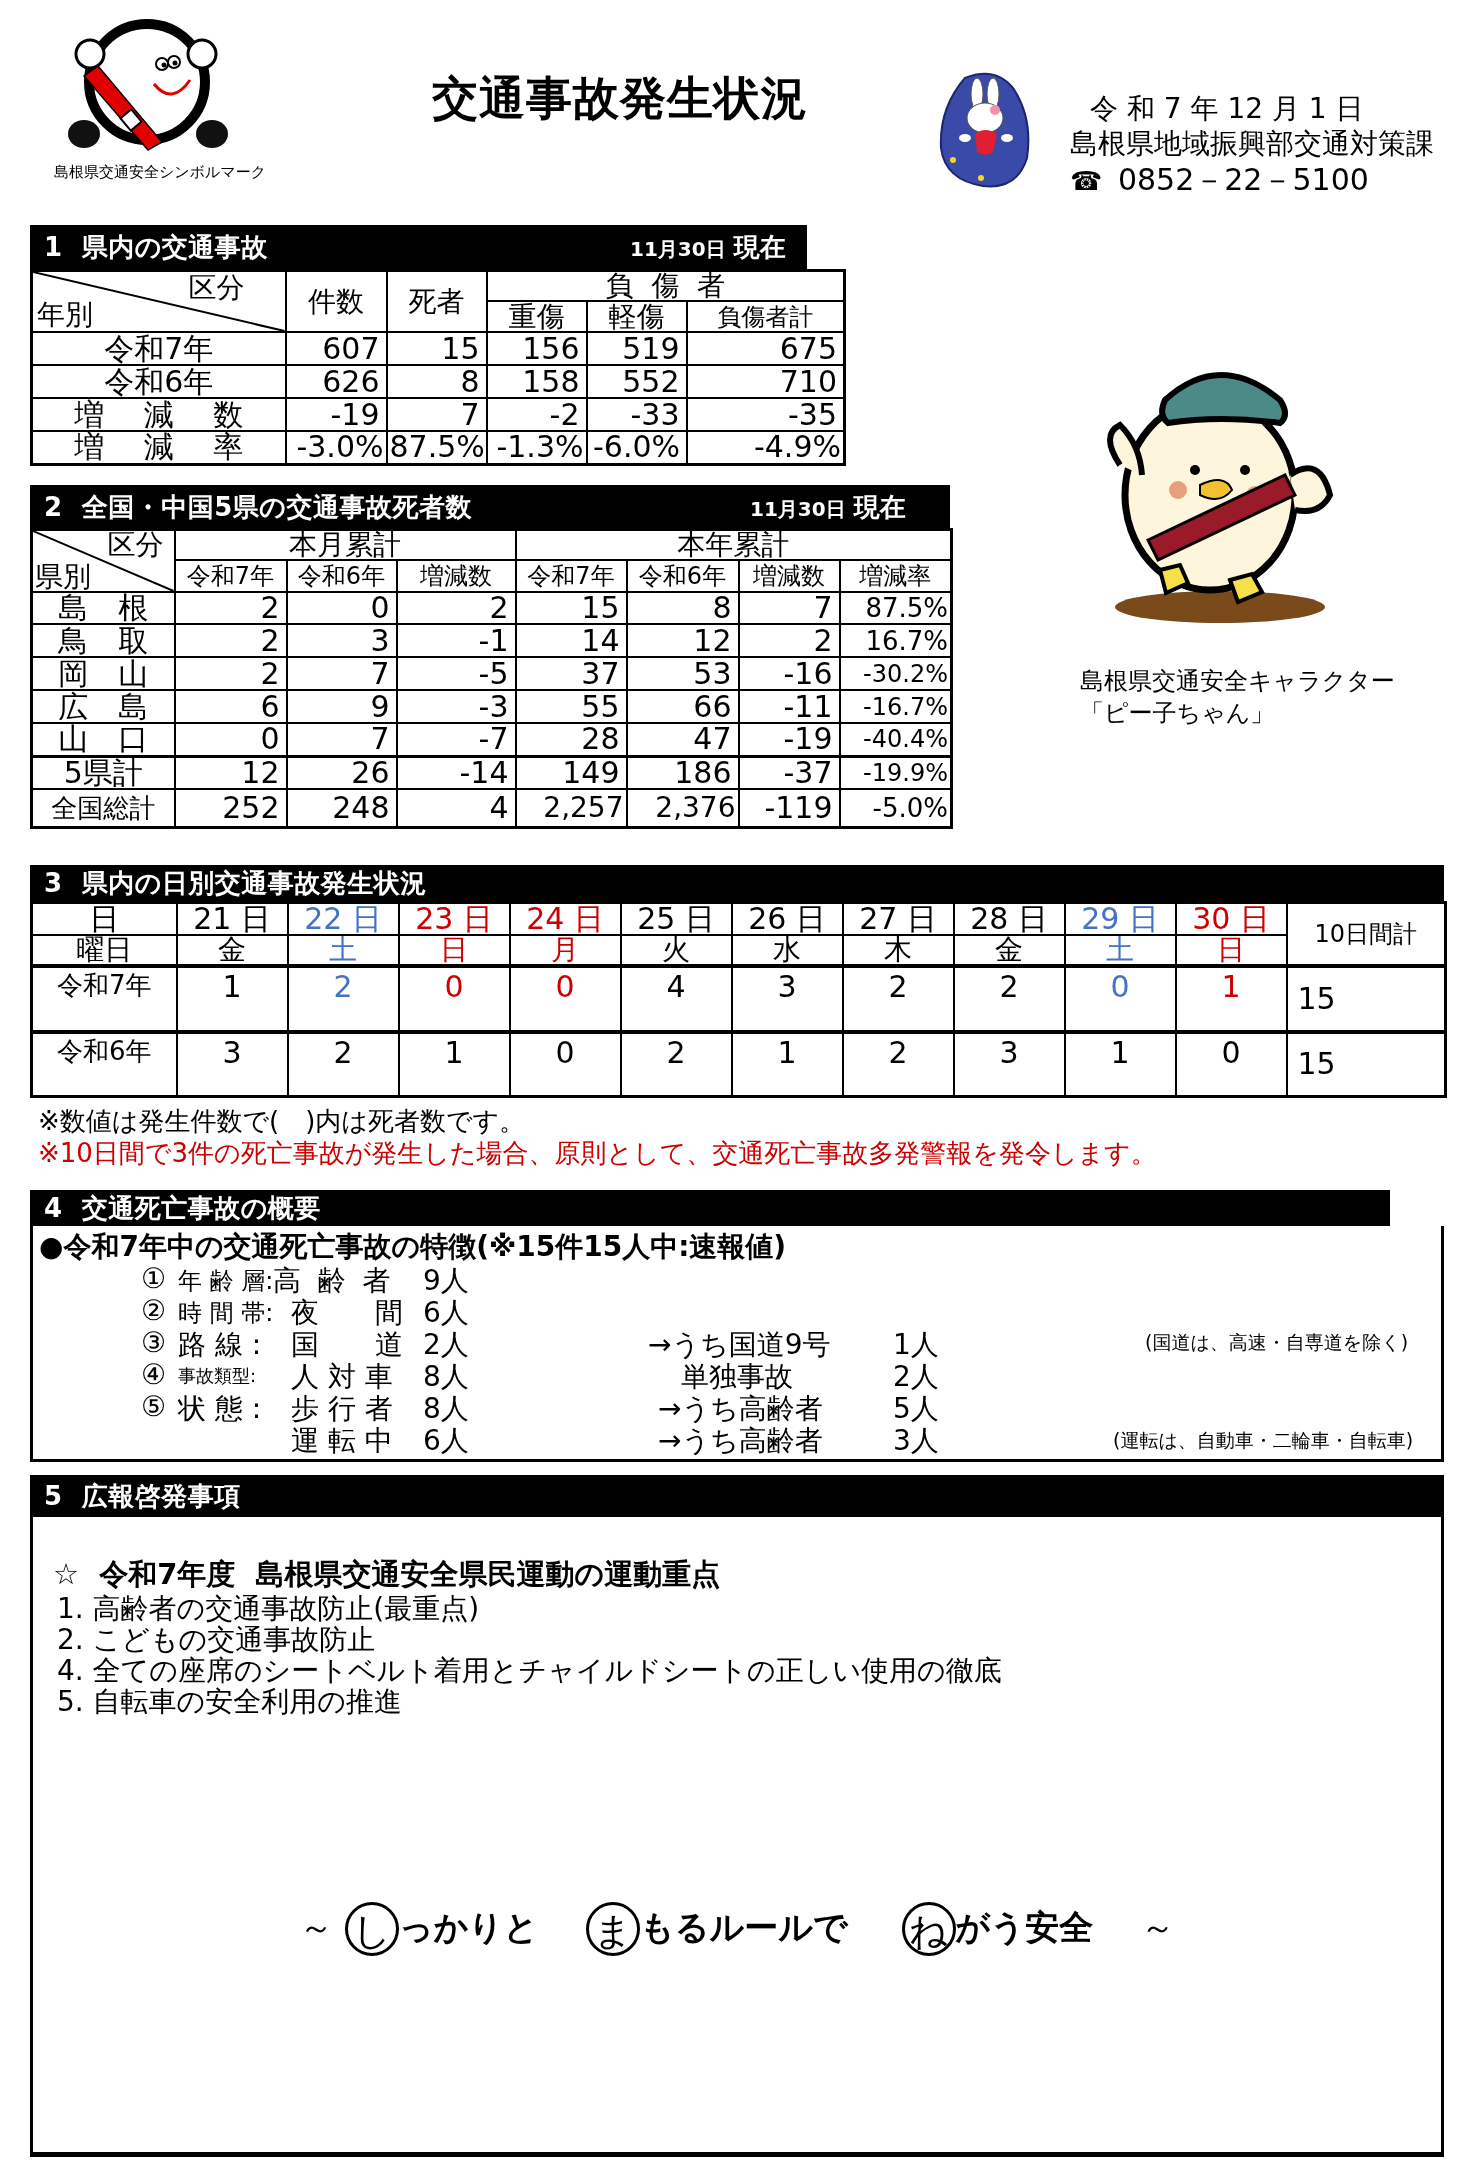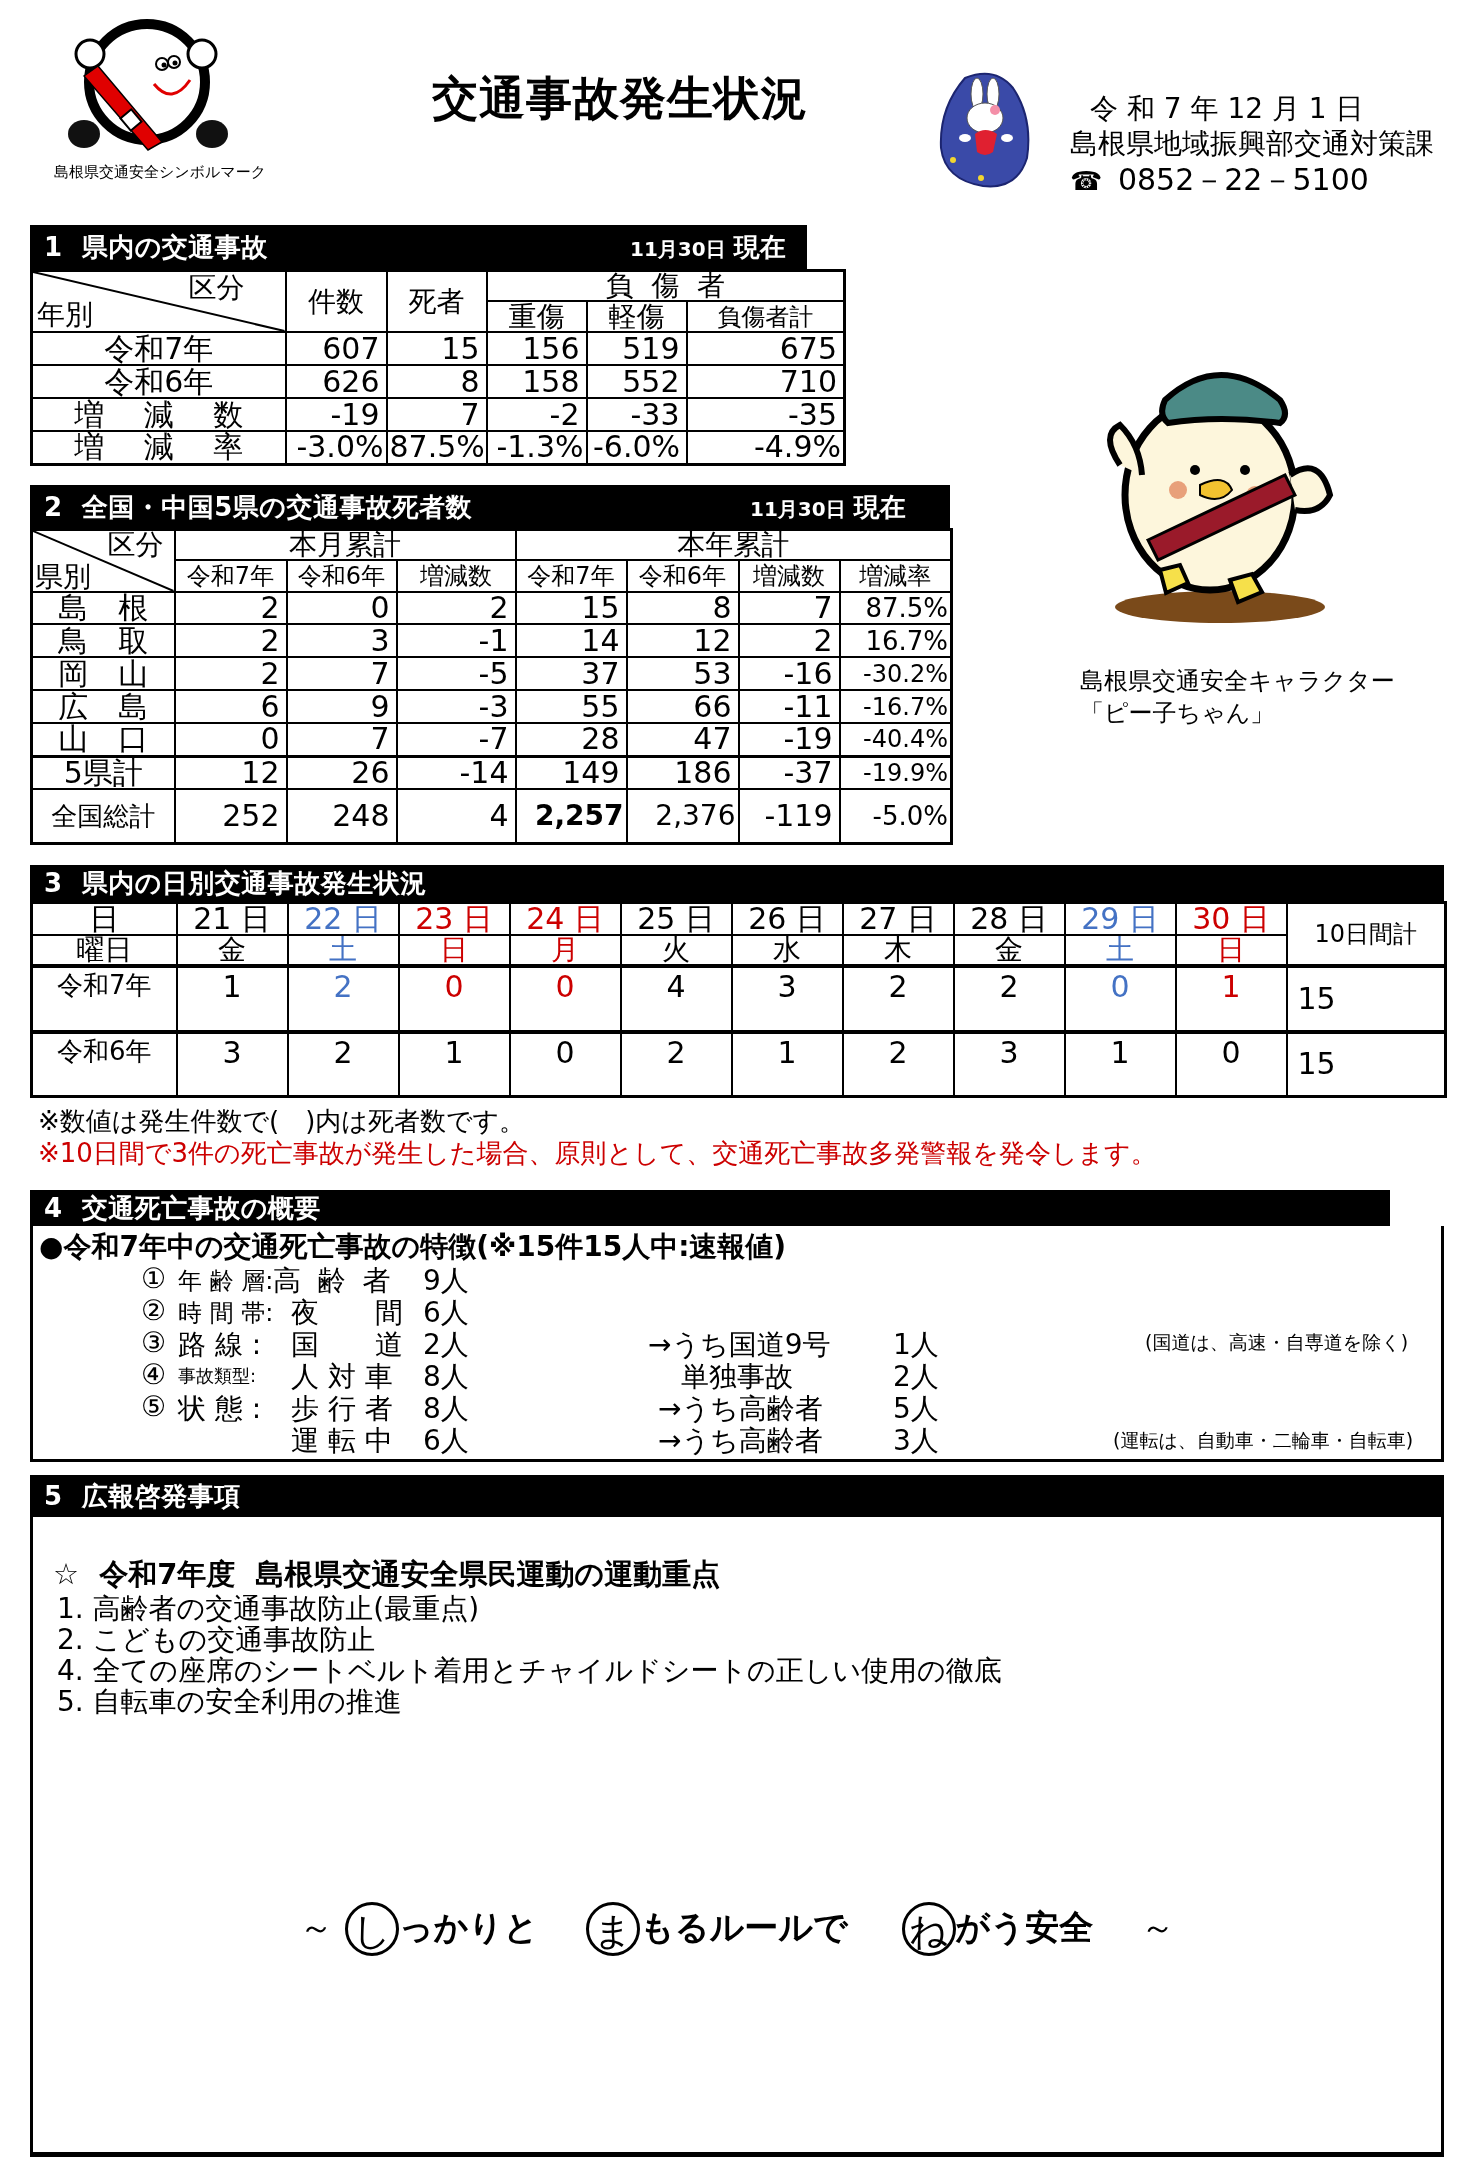--- a/index.html
+++ b/index.html
@@ -252,21 +252,21 @@
     <td class="num">149</td>
     <td class="num">186</td>
     <td class="num">-37</td>
     <td class="num" style="padding:0 2px;font-size:24px;">-19.9%</td>
   </tr>
   <tr style="height:33px;">
     <td class="ctr" style="font-size:26px;padding:0;">全国総計</td>
     <td class="num">252</td>
     <td class="num">248</td>
     <td class="num">4</td>
-    <td class="num" style="padding:12px 2px;font-size:28px;font-weight:bold;">2,257</td>
+    <td class="num" style="padding:4px 2px;font-size:28px;">2,257</td>
     <td class="num" style="padding:0 2px;font-size:28px;">2,376</td>
     <td class="num">-119</td>
     <td class="num" style="padding:0 2px;font-size:26px;">-5.0%</td>
   </tr>
 </tbody>
   </table>
 
 <div class="abs bar" style="left:30px;top:865px;width:1414px;height:36px;">
   <span class="ttl" style="white-space:pre;">3  県内の日別交通事故発生状況</span>
 </div>

